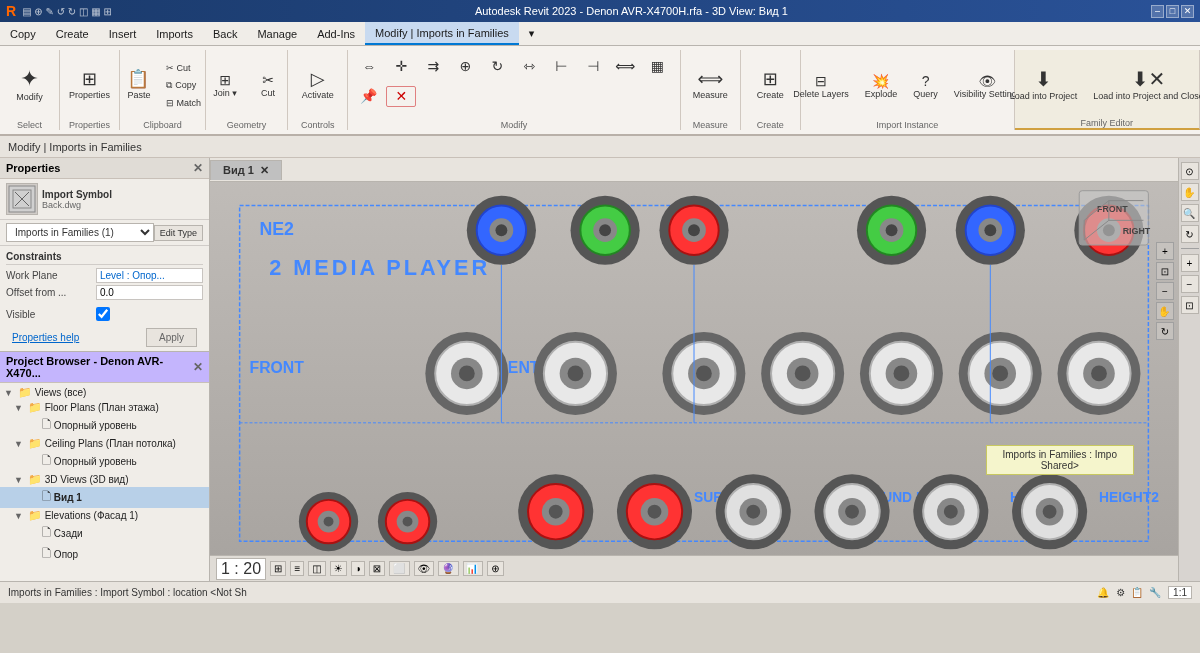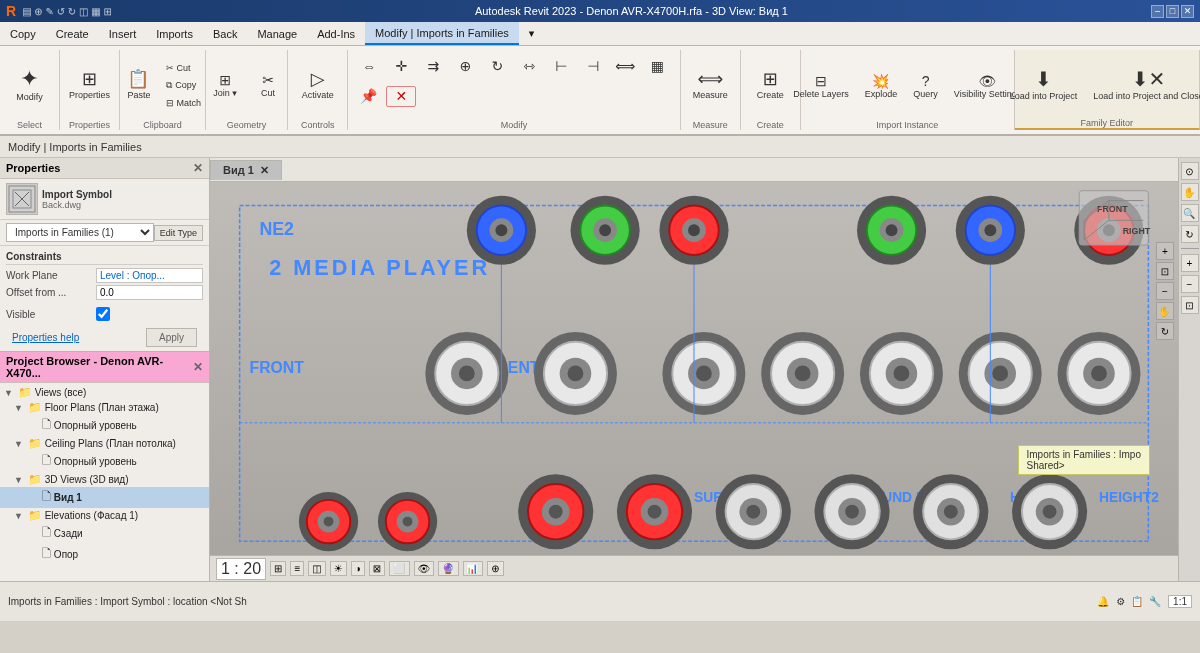--- a/index.html
+++ b/index.html
@@ -250,21 +250,21 @@
       flex: 1;
       display: flex;
       flex-direction: column;
       overflow: hidden;
     }
     #pb-header {
       display: flex;
       justify-content: space-between;
       align-items: center;
       padding: 3px 6px;
-      background: #f9a8d4;
+      background: #c4b5fd;
       border-bottom: 1px solid #c8c0b8;
       font-size: 11px;
       font-weight: 600;
     }
     #pb-tree {
       flex: 1;
       overflow-y: auto;
       padding: 2px 0;
       font-size: 11px;
     }
@@ -358,21 +358,21 @@
       border: 1px solid #b8b4ae;
       cursor: pointer;
       display: flex;
       align-items: center;
       justify-content: center;
       font-size: 10px;
     }
 
     
     #statusbar {
-      height: 40px;
+      height: 22px;
       background: #e8e4de;
       display: flex;
       align-items: center;
       padding: 0 8px;
       font-size: 10px;
       color: #333;
       border-top: 1px solid #b8b4ae;
       gap: 8px;
     }
     #statusbar-right {
@@ -400,27 +400,28 @@
       display: flex;
       align-items: center;
       justify-content: center;
       font-size: 10px;
     }
 
     
     #connector-popup {
       position: absolute;
       bottom: 80px;
-      right: 28px;
+      right: 44px;
       background: #f5f5cc;
       border: 1px solid #c8c860;
-      padding: 3px 8px;
+      padding: 3px 16px;
       font-size: 10px;
       color: #333;
       z-index: 100;
+      text-align: center;
     }
   </style>
 </head>
 <body>
 
 <div id="titlebar">
   <div id="titlebar-left">
     <span style="font-size:14px; font-weight:bold; color:#ff6600;">R</span>
     <span style="font-size:10px; color:rgba(255,255,255,0.7)">▤ ⊕ ✎ ↺ ↻ ◫ ▦ ⊞</span>
   </div>

